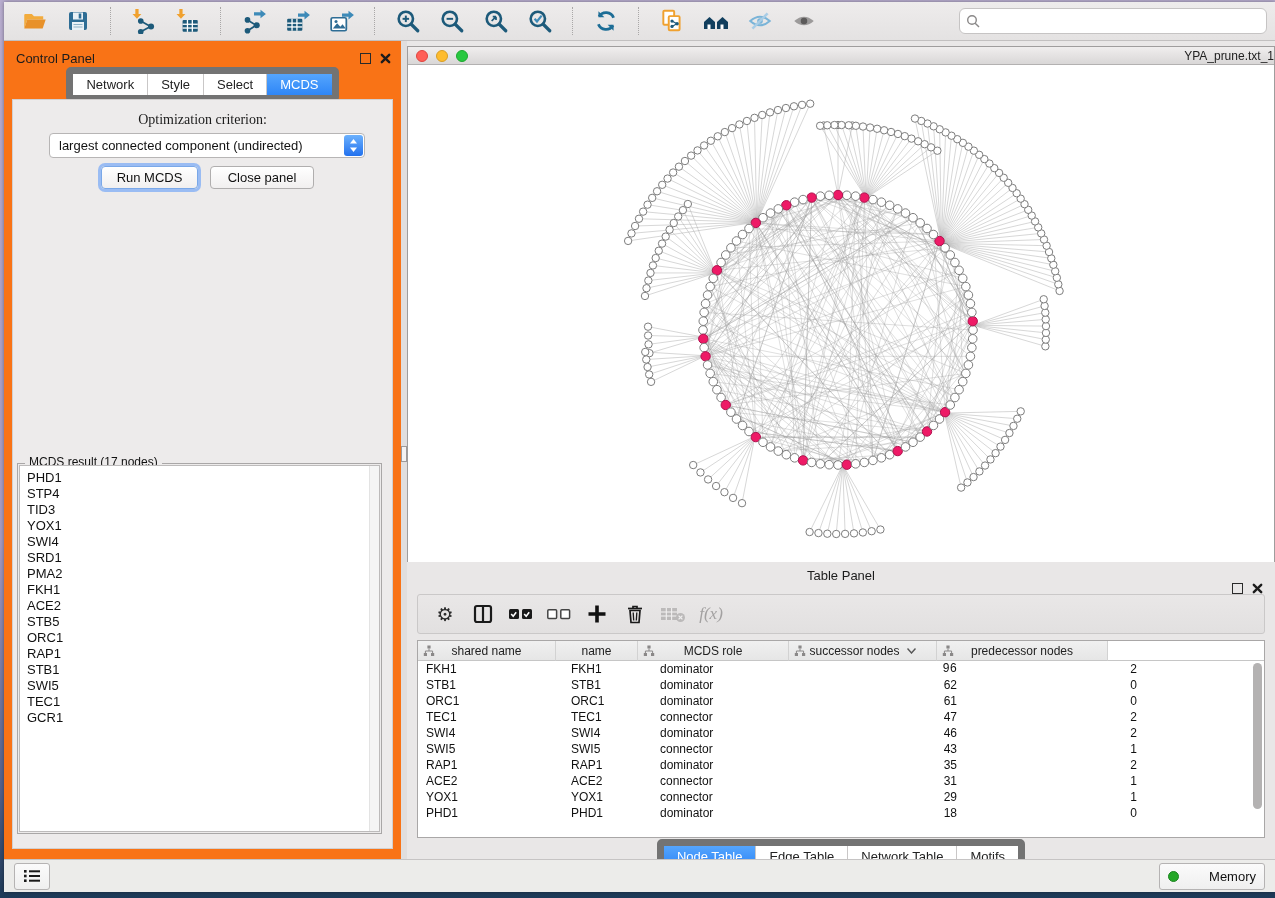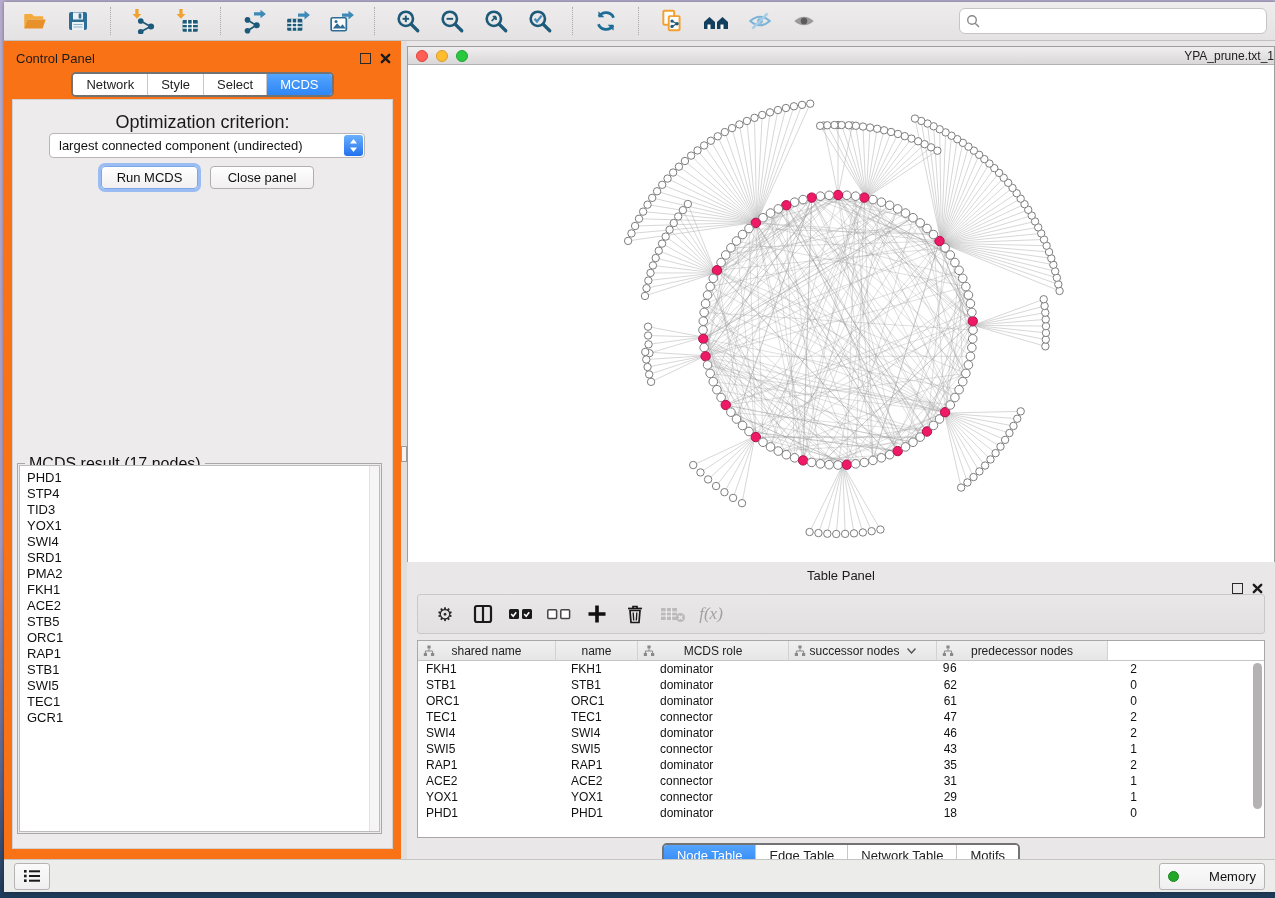--- a/index.html
+++ b/index.html
@@ -17,34 +17,34 @@
 
   
   .main{flex:1;display:flex;min-height:0;}
 
   
   .control-panel{width:397px;display:flex;flex-direction:column;background:#f97316;}
   .cp-header{height:26px;display:flex;align-items:center;padding:4px 10px 0 12px;font-size:13px;color:#1c1c1c;}
   .panel-hicons{margin-left:auto;display:flex;align-items:center;gap:9px;}
   .float-box{width:9px;height:9px;border:1.4px solid #2a2a2a;background:transparent;display:inline-block;}
   .cp-tabs{height:26px;display:flex;justify-content:center;align-items:center;}
-  .seg{display:inline-flex;border:2px solid #737373;border-radius:5px;background:#fff;overflow:hidden;}
+  .seg{display:inline-flex;border:7px solid #737373;border-radius:5px;background:#fff;overflow:hidden;}
   .seg .seg-btn{font-size:13px;color:#222;padding:3px 13px;border-left:1px solid #c9c7c7;background:#fff;cursor:default;white-space:nowrap;}
   .seg .seg-btn:first-child{border-left:none;}
   .seg .seg-btn.active{background:linear-gradient(#55a5fd,#2e86f7);color:#fff;}
   .cp-inner{flex:1;margin:2px 8px 10px 8px;background:#edebeb;border:1px solid #d2d0d0;position:relative;}
-  .opt-label{position:absolute;top:12px;left:0;right:0;text-align:center;font-size:18px;color:#1a1a1a;}
+  .opt-label{position:absolute;top:12px;left:0;right:0;text-align:center;font-size:14px;color:#1a1a1a;font-family:Liberation Serif, serif;}
   .combo{position:absolute;top:33px;left:36px;width:314px;height:23px;background:#fff;border:1px solid #b7b5b5;border-radius:4px;display:flex;align-items:center;font-size:13px;color:#111;}
   .combo .combo-text{flex:1;padding-left:9px;white-space:nowrap;overflow:hidden;}
   .combo .stepper{width:19px;height:21px;margin:0 1px;border-radius:3px;background:linear-gradient(#6cb1fd,#2271ee);display:flex;align-items:center;justify-content:center;}
   .btn{border:1px solid #b0aeae;border-radius:4px;background:linear-gradient(#ffffff,#f1efef);font-size:13px;color:#111;padding:0;height:23px;cursor:default;font-family:inherit;}
   .btn-run{position:absolute;top:66px;left:88px;width:97px;box-shadow:0 0 0 3px rgba(85,150,250,.55);border-color:#7aa8e8;}
   .btn-closepanel{position:absolute;top:66px;left:197px;width:104px;}
   .groupbox{position:absolute;left:4px;right:10px;top:363px;bottom:14px;border:1px solid #a9a7a7;}
-  .groupbox .legend{position:absolute;top:-9px;left:7px;background:#edebeb;padding:0 4px;font-size:16px;color:#111;text-decoration:underline;}
+  .groupbox .legend{position:absolute;top:-9px;left:7px;background:#edebeb;padding:0 4px;font-size:12px;color:#111;text-decoration:underline;}
   .result-list{position:absolute;inset:1px;background:#fff;border:1px solid #bdbbbb;padding:4px 0 0 7px;font-size:13px;line-height:16px;color:#111;overflow:hidden;}
   .result-item{height:16px;}
   .list-scroll{position:absolute;top:2px;bottom:2px;right:2px;width:9px;background:#f5f5f5;border-left:1px solid #e3e3e3;}
 
   
   .vdivider{width:6px;background:#e0dede;position:relative;}
   .vdivider .handle{position:absolute;top:405px;left:0;width:6px;height:16px;background:#f4f2f2;border:1px solid #9c9a9a;box-sizing:border-box;}
 
   
   .right-col{flex:1;display:flex;flex-direction:column;padding-top:5px;min-width:0;}

